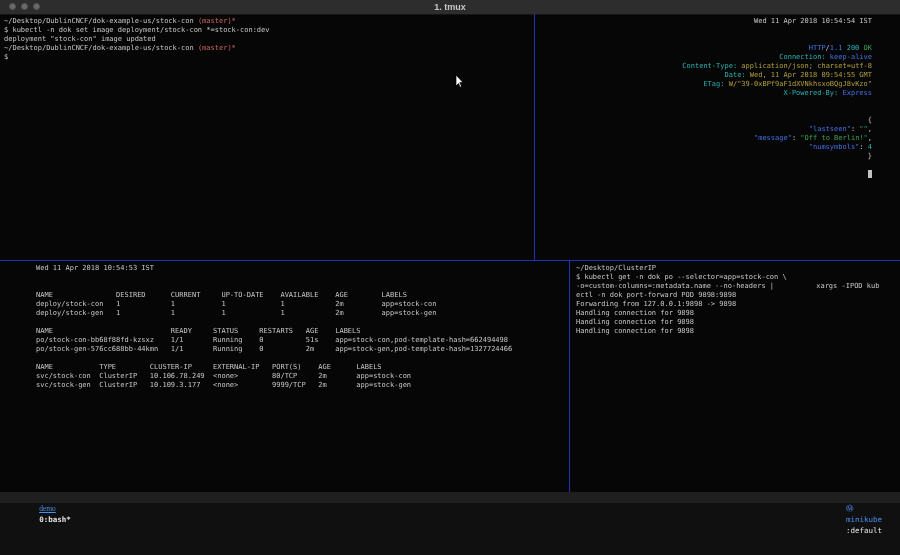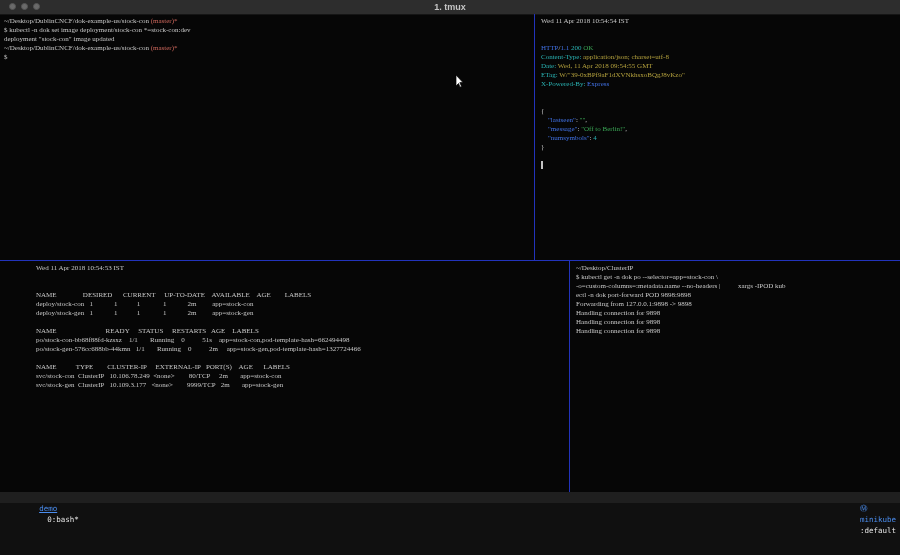--- a/index.html
+++ b/index.html
@@ -3,42 +3,42 @@
 <meta charset="utf-8">
 <style>
   html,body{margin:0;padding:0;}
   body{width:900px;height:555px;overflow:hidden;background:var(--desktop-bg,#101010);font-family:"DejaVu Sans Mono",monospace;}
   .desktop{position:relative;width:900px;height:435px;}
   .window{position:absolute;left:0;top:0;width:900px;height:503px;background:var(--terminal-bg,#060606);}
   .titlebar{position:absolute;left:0;top:0;width:900px;height:14px;background:var(--titlebar-bg,#2d2d2d);border-bottom:1px solid #151515;}
   .tl{position:absolute;top:3px;width:7px;height:7px;border-radius:50%;background:#6a6a6a;border:1px solid #555;box-sizing:border-box;}
   .tl1{left:9px}.tl2{left:21px}.tl3{left:33px}
   .wtitle{position:absolute;left:0;top:2px;width:100%;text-align:center;font:bold 9px "Liberation Sans",sans-serif;color:#c6c6c6;}
-  .pane{position:absolute;overflow:hidden;font-family:Liberation Serif, serif;}
+  .pane{position:absolute;overflow:hidden;}
   .pane-tl{left:4px;top:17px;width:525px;height:242px;}
-  .pane-tr{left:541px;top:17px;width:357px;height:242px;}
+  .pane-tr{left:515px;top:17px;width:357px;height:242px;text-align:right;}
   .pane-bl{left:36px;top:264px;width:530px;height:228px;}
   .pane-br{left:576px;top:264px;width:322px;height:228px;}
   .line{white-space:pre;font-size:7px;line-height:9px;height:9px;color:var(--fg,#c8c8c8);}
   .c-red{color:var(--red,#cd675c);}
   .c-cyan{color:var(--cyan,#2ab3b3);}
   .c-blue{color:var(--blue,#4273e8);}
   .c-green{color:var(--green,#3aa655);}
   .c-yellow{color:var(--yellow,#b3a03d);}
   .c-cursor{background:var(--cursor,#c2c2c2);color:transparent;}
   .border-v{position:absolute;width:1px;background:var(--border,#2233bb);}
   .border-h{position:absolute;height:1px;background:var(--border,#2233bb);}
   .bv-top{left:534px;top:14px;height:246px;}
   .bh-mid{left:0;top:260px;width:900px;}
   .bv-bot{left:569px;top:261px;height:231px;}
   .statusbar{position:absolute;left:0;top:492px;width:900px;height:11px;background:var(--statusbar-bg,#1f1f1f);font-size:7.5px;line-height:11px;display:flex;justify-content:space-between;}
   .sb-left{padding-left:3px;white-space:pre;}
-  .sb-session{color:var(--accent-blue,#4b8ef0);text-decoration:underline;}
-  .sb-window{color:var(--status-fg,#e4e4e4);font-weight:normal;margin-left:8px;}
-  .sb-right{padding-right:4px;white-space:pre;}
+  .sb-session{color:var(--accent-blue,#4b8ef0);text-decoration:underline;font-family:Liberation Serif, serif;}
+  .sb-window{color:var(--status-fg,#e4e4e4);font-weight:bold;}
+  .sb-right{padding-right:18px;white-space:pre;}
   .sb-icon,.sb-context{color:var(--accent-blue,#4b8ef0);}
   .sb-namespace{color:var(--status-fg,#e4e4e4);}
   .mouse{position:absolute;left:455px;top:75px;}
 </style>
 </head>
 <body>
 
 <div class="desktop">
   <div class="window">
 
@@ -54,20 +54,21 @@
         <div class="line"><span>$ kubectl -n dok set image deployment/stock-con *=stock-con:dev</span></div>
         <div class="line"><span>deployment "stock-con" image updated</span></div>
         <div class="line"><span>~/Desktop/DublinCNCF/dok-example-us/stock-con </span><span class="c-red">(master)*</span></div>
         <div class="line"><span>$</span></div>
       </div>
     <div class="pane pane-tr">
         <div class="line"><span>Wed 11 Apr 2018 10:54:54 IST</span></div>
         <div class="line"></div>
         <div class="line"></div>
         <div class="line"><span class="c-blue">HTTP</span><span>/</span><span class="c-blue">1.1</span><span> </span><span class="c-cyan">200</span><span> </span><span class="c-green">OK</span></div>
+        <div class="line"><span class="c-cyan">Connection:</span><span> </span><span class="c-blue">keep-alive</span></div>
         <div class="line"><span class="c-cyan">Content-Type:</span><span> </span><span class="c-yellow">application/json; charset=utf-8</span></div>
         <div class="line"><span class="c-cyan">Date:</span><span> </span><span class="c-yellow">Wed, 11 Apr 2018 09:54:55 GMT</span></div>
         <div class="line"><span class="c-cyan">ETag:</span><span> </span><span class="c-yellow">W/"39-0xBPf9aF1dXVNkhsxoBQgJ8vKzo"</span></div>
         <div class="line"><span class="c-cyan">X-Powered-By:</span><span> </span><span class="c-blue">Express</span></div>
         <div class="line"></div>
         <div class="line"></div>
         <div class="line"><span>{</span></div>
         <div class="line"><span>    </span><span class="c-blue">"lastseen"</span><span>: </span><span class="c-green">""</span><span>,</span></div>
         <div class="line"><span>    </span><span class="c-blue">"message"</span><span>: </span><span class="c-green">"Off to Berlin!"</span><span>,</span></div>
         <div class="line"><span>    </span><span class="c-blue">"numsymbols"</span><span>: </span><span class="c-cyan">4</span></div>

